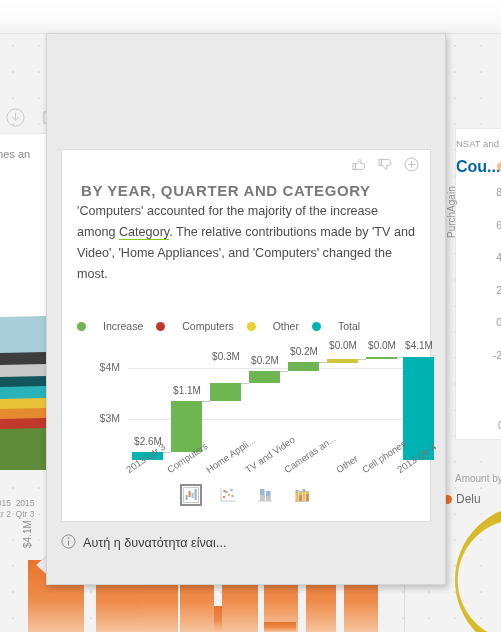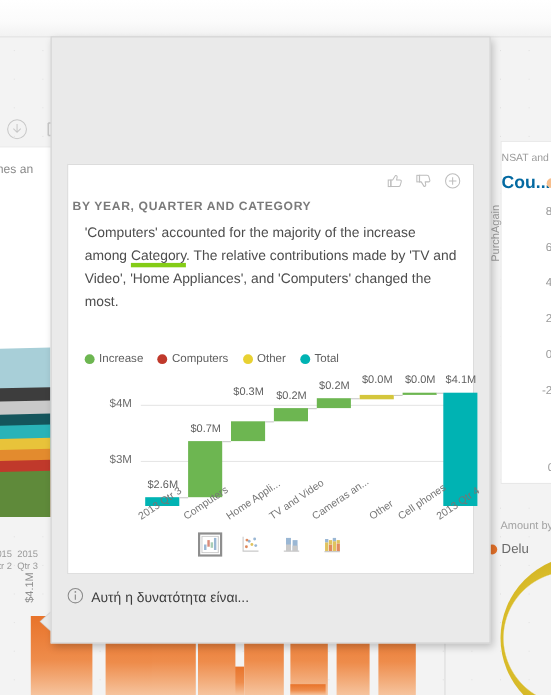--- a/index.html
+++ b/index.html
@@ -120,43 +120,43 @@
     width: 370px; height: 373px;
     background: #ffffff;
     border: 1px solid #dcdcdc;
     box-sizing: border-box;
   }
   .card-title {
     position: absolute; left: 15px; top: 9px;
     font-size: 15.5px; color: #3a3a3a;
   }
   .card-sub {
-    position: absolute; left: 4px; top: 32px;
-    font-size: 11px; color: #7a7a7a;
+    position: absolute; left: 19px; top: 32px;
+    font-size: 15px; color: #7a7a7a;
     letter-spacing: .6px; font-weight: 700;
   }
   .card-actions {
     position: absolute; right: 10px; top: 6px;
     display: flex; gap: 9px; align-items: center;
   }
   .card-actions svg { display: block; }
 
   .card-body {
     position: absolute; left: 15px; top: 51px; width: 340px;
     font-size: 12.6px; line-height: 21px; color: #4d4d4d;
   }
-  .card-body u { text-decoration: none; border-bottom: 4px solid #84cc16; }
+  .card-body u { text-decoration: none; border-bottom: 1px solid #84cc16; }
 
   
   .legend {
     position: absolute; left: 15px; top: 170px;
     display: flex; align-items: center; gap: 13px;
     font-size: 10.5px; color: #5f5f5f;
   }
-  .legend .item { display: flex; align-items: center; gap: 4px; }
+  .legend .item { display: flex; align-items: center; gap: 17px; }
   .legend .sw { width: 9px; height: 9px; border-radius: 50%; display: inline-block; }
 
   
   .plot { position: absolute; left: 0; top: 192px; width: 370px; height: 180px; }
   .plot-ytick {
     position: absolute; text-align: right; width: 38px;
     font-size: 10.5px; color: #6d6d6d;
   }
   .gridline { position: absolute; left: 66px; width: 283px; height: 1px; background: #e6e6e6; }
   .bar { position: absolute; }
@@ -332,21 +332,21 @@
         <div class="gridline" style="top:77px;"></div>
 
         <div class="plot-ytick" style="left:20px; top:19px;">$4M</div>
         <div class="plot-ytick" style="left:20px; top:70px;">$3M</div>
 
         <div class="bar" style="left:70px;  width:31px; top:110px; height:8px;  background:#00b3b3;"></div>
         <div class="bar-lbl" style="left:56px; top:94px; width:60px;">$2.6M</div>
 
         <div class="connector" style="left:101px; top:110px; width:8px;"></div>
         <div class="bar" style="left:109px; width:31px; top:59px;  height:51px; background:#6db651;"></div>
-        <div class="bar-lbl" style="left:95px; top:43px; width:60px;">$0.7M</div>
+        <div class="bar-lbl" style="left:95px; top:43px; width:60px;">$1.1M</div>
 
         <div class="connector" style="left:140px; top:59px; width:8px;"></div>
         <div class="bar" style="left:148px; width:31px; top:41px;  height:18px; background:#6db651;"></div>
         <div class="bar-lbl" style="left:134px; top:9px; width:60px;">$0.3M</div>
 
         <div class="connector" style="left:179px; top:41px; width:8px;"></div>
         <div class="bar" style="left:187px; width:31px; top:29px;  height:12px; background:#6db651;"></div>
         <div class="bar-lbl" style="left:173px; top:13px; width:60px;">$0.2M</div>
 
         <div class="connector" style="left:218px; top:29px; width:8px;"></div>

